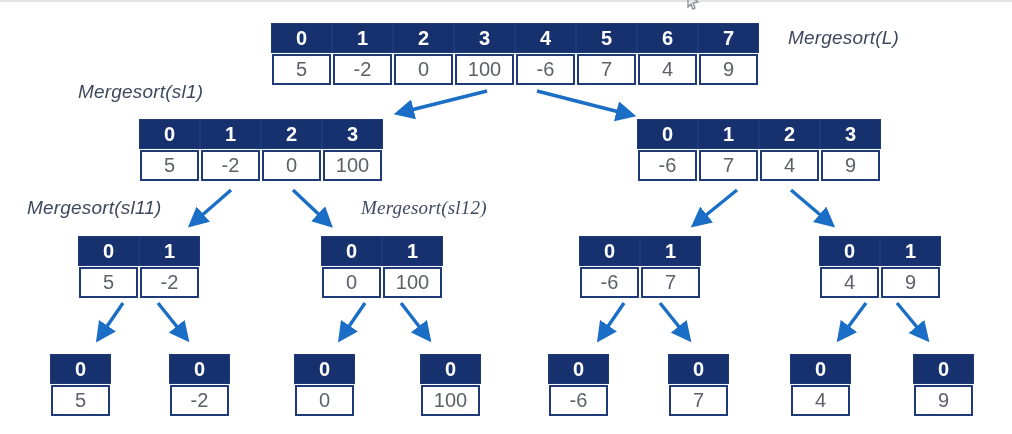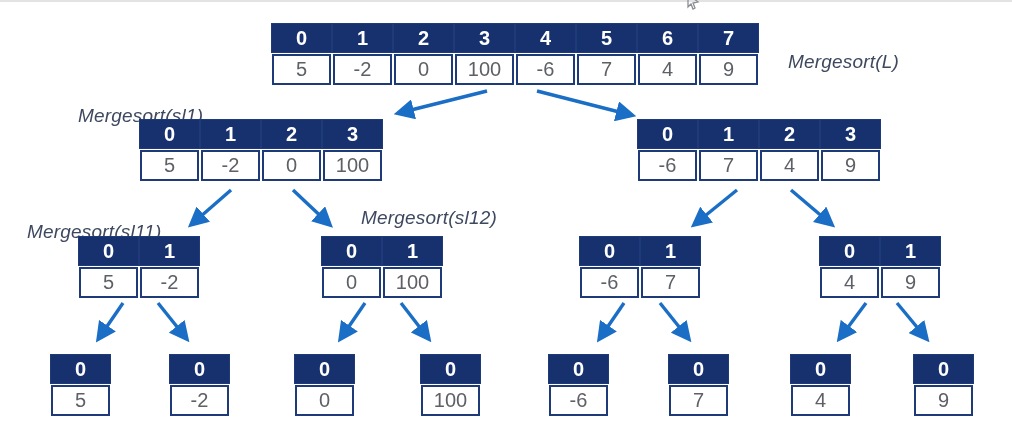--- a/index.html
+++ b/index.html
@@ -22,21 +22,21 @@
     box-shadow:0 0 0 1px var(--cell_border);
   }
   .row.vals .cell{
     width:55px; height:27px; background:#fff;
     border:2px solid var(--cell_border);
     color:var(--value_text); font-size:20px;
     display:flex; align-items:center; justify-content:center;
   }
   .fn-label{
     position:absolute; font-style:italic; font-size:19px;
-    color:var(--label_text); white-space:nowrap; letter-spacing:0.2px;margin-top:24px;
+    color:var(--label_text); white-space:nowrap; letter-spacing:0.2px;
   }
   svg.arrows { position:absolute; left:0; top:0; pointer-events:none; }
   svg.arrows line { stroke:var(--arrow); stroke-width:3.4px; }
   svg.arrows #ah path { fill:var(--arrow); }
   .cursor-glyph{ position:absolute; left:684px; top:-4px; color:#8a8d93; }
 </style>
 </head>
 <body>
 
 <div id="stage">
@@ -59,21 +59,21 @@
     <line x1="401" y1="303" x2="428" y2="338" marker-end="url(#ah)"></line>
     <line x1="624" y1="303" x2="600" y2="338" marker-end="url(#ah)"></line>
     <line x1="660" y1="303" x2="688" y2="338" marker-end="url(#ah)"></line>
     <line x1="866" y1="303" x2="840" y2="338" marker-end="url(#ah)"></line>
     <line x1="897" y1="303" x2="926" y2="338" marker-end="url(#ah)"></line>
   </svg>
 
   <div class="fn-label" style="left:788px; top:27px;">Mergesort(L)</div>
   <div class="fn-label" style="left:78px;  top:81px;">Mergesort(sl1)</div>
   <div class="fn-label" style="left:27px;  top:197px;">Mergesort(sl11)</div>
-  <div class="fn-label" style="left:361px; top:183px;">Mergesort(sl12)</div>
+  <div class="fn-label" style="left:361px; top:197px;font-family:Liberation Serif, serif;">Mergesort(sl12)</div>
 
   <div class="array" style="left:272px; top:24px;">
       <div class="row head">
         <div class="cell">0</div>
         <div class="cell">1</div>
         <div class="cell">2</div>
         <div class="cell">3</div>
         <div class="cell">4</div>
         <div class="cell">5</div>
         <div class="cell">6</div>

